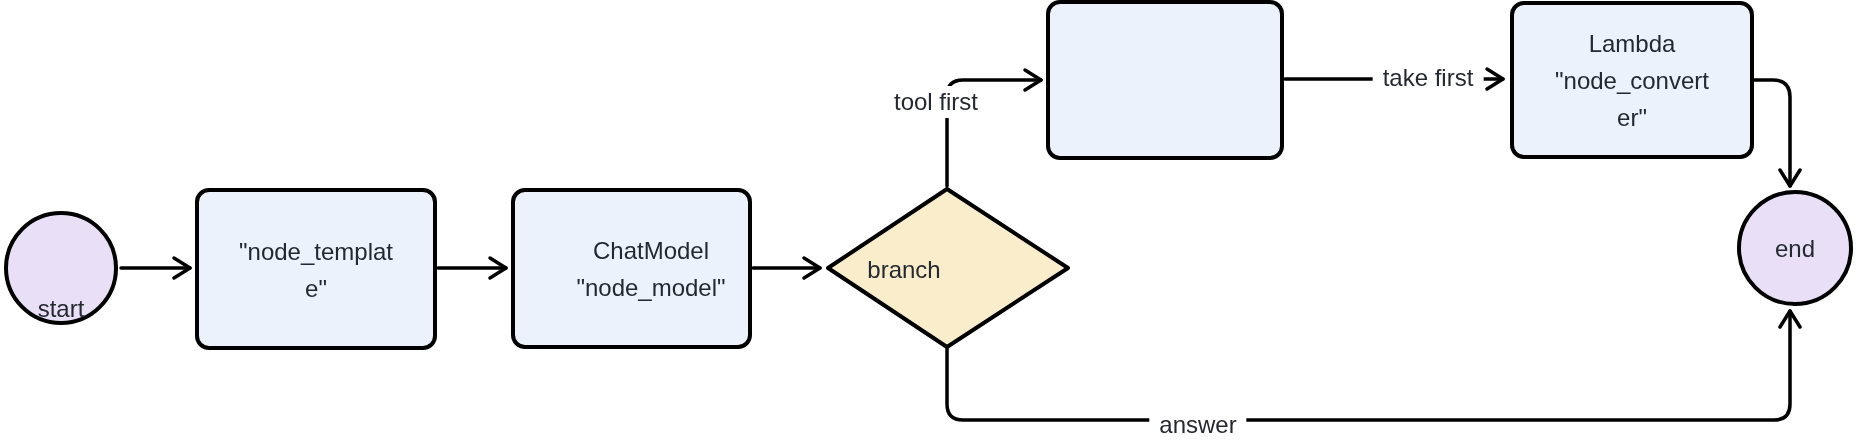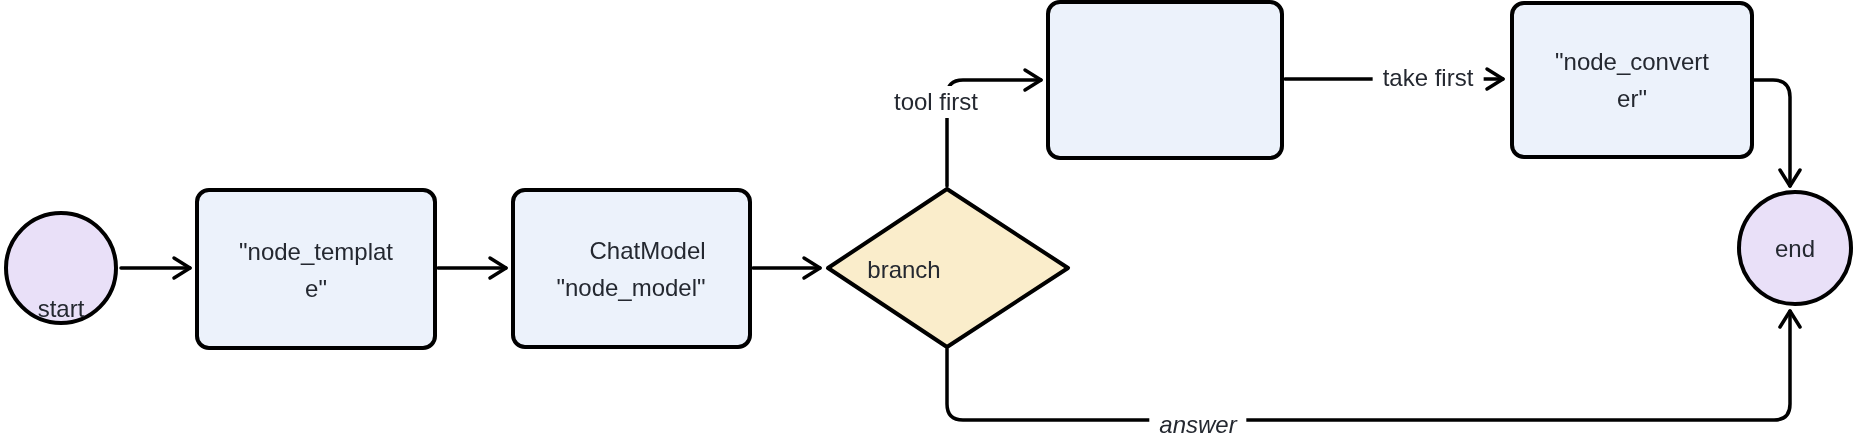--- a/index.html
+++ b/index.html
@@ -65,34 +65,35 @@
     </g>
   </svg>
 
   <div class="node-label" style="left:61px; top:268px;margin-top:40px;">start</div>
 
   <div class="node-label" style="left:316px; top:270px;">
     <div>"node_templat</div>
     <div>e"</div>
   </div>
 
-  <div class="node-label" style="left:631px; top:269px;text-align:right;">
+  <div class="node-label" style="left:651px; top:269px;">
     <div>ChatModel</div>
     <div>"node_model"</div>
   </div>
 
   <div class="node-label" style="left:904px; top:269px;">branch</div>
 
 
   <div class="node-label" style="left:1632px; top:80px;">
+    <div>Lambda</div>
     <div>"node_convert</div>
     <div>er"</div>
   </div>
 
   <div class="node-label" style="left:1795px; top:248px;text-align:right;">end</div>
 
   <div class="edge-label" style="left:936px; top:102px;">tool first</div>
 
   <div class="edge-label" style="left:1428px; top:78px;">take first</div>
 
-  <div class="edge-label" style="left:1198px; top:425px;font-style:italic;">answer</div>
+  <div class="edge-label" style="left:1198px; top:425px;">answer</div>
 
 </div>
 
 </body></html>

